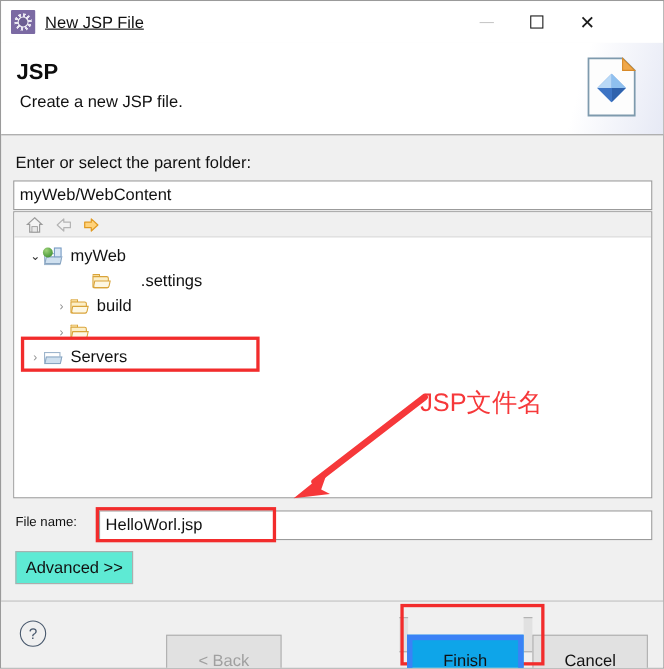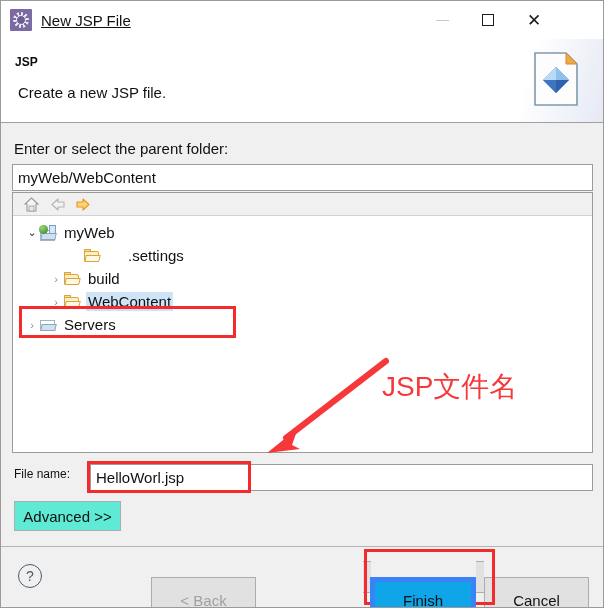--- a/index.html
+++ b/index.html
@@ -67,21 +67,21 @@
   #btn-close .glyph { font-size: 17px; color: #1b1b1b; line-height: 1; }
 
   
   #header {
     position: absolute; left: 0; top: 38px;
     width: 602px; height: 83px;
     background: #ffffff;
   }
   #header-title {
     position: absolute; left: 14px; top: 16px;
-    font-size: 12px; font-weight: bold; color: #0c0c0c;
+    font-size: 20px; font-weight: bold; color: #0c0c0c;
   }
   #header-desc {
     position: absolute; left: 17px; top: 45px;
     font-size: 15px; color: #111;
   }
   #header-gradient {
     position: absolute; right: 0; top: 0; width: 130px; height: 83px;
     background: linear-gradient(105deg, #ffffff 42%, #e6e9f5 100%);
   }
   #banner-icon {
@@ -205,24 +205,23 @@
     position: absolute;
     border: 3px solid #f22c2c;
     pointer-events: none;
     z-index: 50;
   }
   #redbox-webcontent { left: 18px; top: 305px; width: 217px; height: 32px; }
   #redbox-filename { left: 86px; top: 460px; width: 164px; height: 32px; }
   #redbox-finish { left: 363px; top: 548px; width: 131px; height: 56px; }
   #annot-text {
     position: absolute; left: 381px; top: 350px;
-    font-size: 28px; color: #f6383a;
+    font-size: 23px; color: #f6383a;
     white-space: nowrap;
     z-index: 50;
-    margin-top: 17px;
   }
   #annot-arrow {
     position: absolute; left: 255px; top: 355px;
     width: 145px; height: 105px;
     z-index: 50;
   }
 
   
   #lbl-filename {
     position: absolute; left: 13px; top: 466px;
@@ -376,21 +375,20 @@
       </div>
 
 
       <div class="tree-row selected" style="padding-left:36px;">
         <span class="twisty">›</span>
         <span class="tree-ico">
           <span class="folder-tab"></span>
             <span class="folder-back"></span>
             <span class="folder-front"></span>
         </span>
-        <span class="tree-label">WebContent</span>
       </div>
 
       <div class="tree-row" style="padding-left:12px;">
         <span class="twisty">›</span>
         <span class="tree-ico">
           <span class="srv-box"></span>
             <span class="srv-front"></span>
         </span>
         <span class="tree-label">Servers</span>
       </div>

